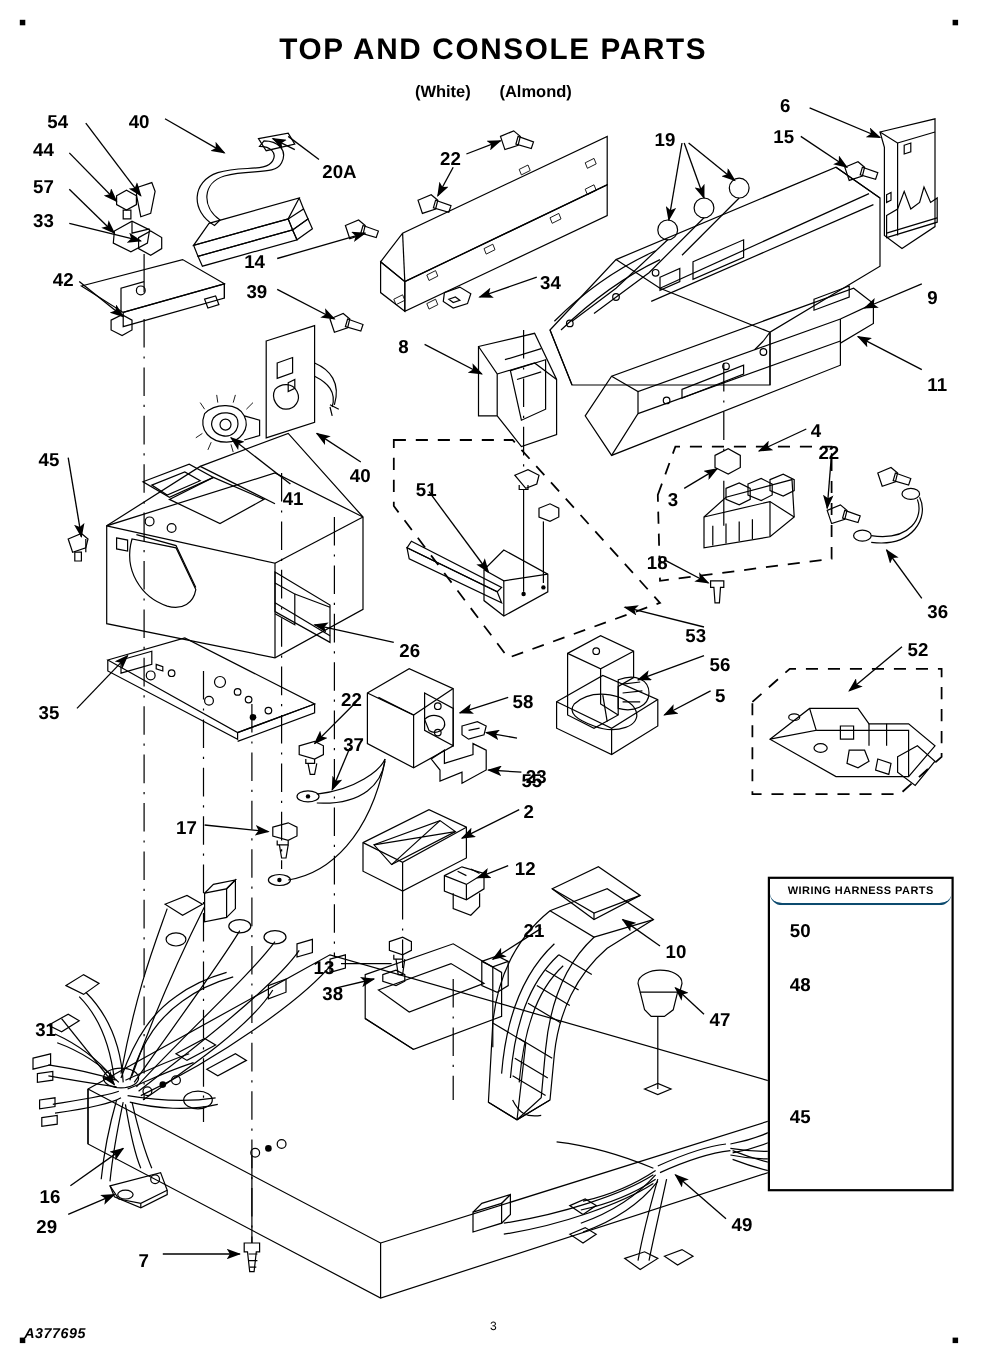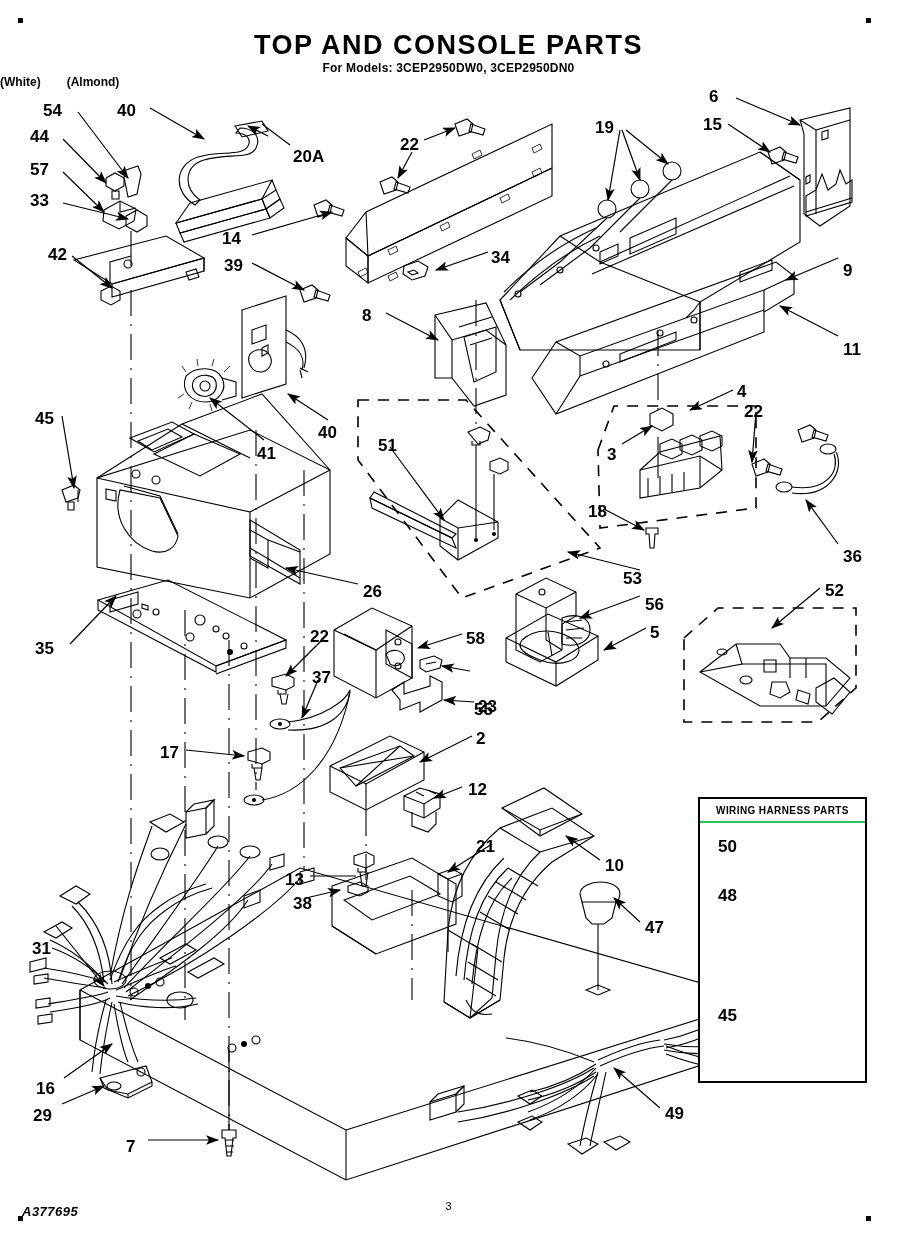--- a/index.html
+++ b/index.html
@@ -6,22 +6,22 @@
   body{width:897px;height:1239px;position:relative;overflow:hidden;
        font-family:"Liberation Sans",sans-serif;color:#000;}
   #sheet{position:absolute;left:0;top:0;width:897px;height:1054px;}
 
   
   .title{position:absolute;left:0;top:30px;width:897px;text-align:center;
          font-size:27px;font-weight:bold;letter-spacing:1.5px;
          font-family:"Liberation Sans",sans-serif;}
   .subtitle{position:absolute;left:0;top:61px;width:897px;text-align:center;
             font-size:12px;font-weight:bold;letter-spacing:.2px;}
-  .colorline{position:absolute;left:0;top:75px;width:897px;text-align:left;
-             font-size:12px;font-weight:bold;}
+  .colorline{position:absolute;left:0;top:75px;width:897px;text-align:center;
+             font-size:15px;font-weight:bold;}
   .colorline span{display:inline-block;}
   .colorline .w{margin-right:26px;}
 
   
   .footer-left{position:absolute;left:22px;top:1204px;font-size:13px;
                font-weight:bold;font-style:italic;letter-spacing:.5px;}
   .footer-center{position:absolute;left:0;top:1200px;width:897px;
                  text-align:center;font-size:11px;}
 
   
@@ -29,23 +29,23 @@
 
   
   .cal{position:absolute;font-size:17px;font-weight:bold;
        font-family:"Liberation Sans",sans-serif;white-space:nowrap;
        line-height:1;}
 
   
   .inset{position:absolute;left:698px;top:797px;width:165px;height:282px;
          border:2px solid #000;background:#fff;}
   .inset-title{position:absolute;left:0;top:0;width:100%;height:24px;
-               border-bottom:2px solid #22c55e;box-sizing:border-box;
+               border-bottom:2px solid #0c4a6e;box-sizing:border-box;
                text-align:center;font-size:10px;font-weight:bold;
-               letter-spacing:.4px;line-height:24px;}
+               letter-spacing:.4px;line-height:24px;border-radius:11px;}
 
   
   svg.art{position:absolute;left:0;top:0;width:897px;height:1239px;
           pointer-events:none;}
   svg.art *{vector-effect:non-scaling-stroke;}
   .ln{stroke:#000;fill:none;stroke-width:1.1;}
   .lnT{stroke:#000;fill:none;stroke-width:0.8;}
   .fillk{fill:#000;stroke:none;}
   .dash{stroke:#000;fill:none;stroke-width:1.6;stroke-dasharray:11 9;}
   .leader{stroke:#000;fill:none;stroke-width:1.2;}
@@ -54,21 +54,20 @@
 <body>
 
 <div id="sheet">
 
   <div class="regmark" style="left:18px;top:18px;"></div>
   <div class="regmark" style="left:866px;top:18px;"></div>
   <div class="regmark" style="left:18px;top:1216px;"></div>
   <div class="regmark" style="left:866px;top:1216px;"></div>
 
   <div class="title">TOP AND CONSOLE PARTS</div>
-  <div class="subtitle">For Models: 3CEP2950DW0, 3CEP2950DN0</div>
   <div class="colorline">
     <span class="w">(White)</span><span>(Almond)</span>
   </div>
 
   <svg class="art" viewBox="0 0 897 1239">
     <defs>
       <marker id="ah" markerWidth="11" markerHeight="8" refX="10" refY="4" orient="auto">
         <path d="M0,0 L11,4 L0,8 L2.5,4 Z" fill="#000"></path>
       </marker>
     </defs>
@@ -668,21 +667,21 @@
       <div class="cal" style="left: 476px; top: 730px;">2</div>
       <div class="cal" style="left: 160px; top: 744px;">17</div>
       <div class="cal" style="left: 468px; top: 781px;">12</div>
       <div class="cal" style="left: 718px; top: 838px;">50</div>
       <div class="cal" style="left: 476px; top: 838px;">21</div>
       <div class="cal" style="left: 605px; top: 857px;">10</div>
       <div class="cal" style="left: 285px; top: 871px;">13</div>
       <div class="cal" style="left: 718px; top: 887px;">48</div>
       <div class="cal" style="left: 293px; top: 895px;">38</div>
       <div class="cal" style="left: 645px; top: 919px;">47</div>
-      <div class="cal" style="left: 32px; top: 928px; margin-top: 12px;">31</div>
+      <div class="cal" style="left: 32px; top: 928px;">31</div>
       <div class="cal" style="left: 718px; top: 1007px;">45</div>
       <div class="cal" style="left: 665px; top: 1105px;">49</div>
       <div class="cal" style="left: 36px; top: 1080px;">16</div>
       <div class="cal" style="left: 33px; top: 1107px;">29</div>
       <div class="cal" style="left: 126px; top: 1138px;">7</div>
     </div>
 
   <div class="footer-left">A377695</div>
   <div class="footer-center">3</div>
 </div>

